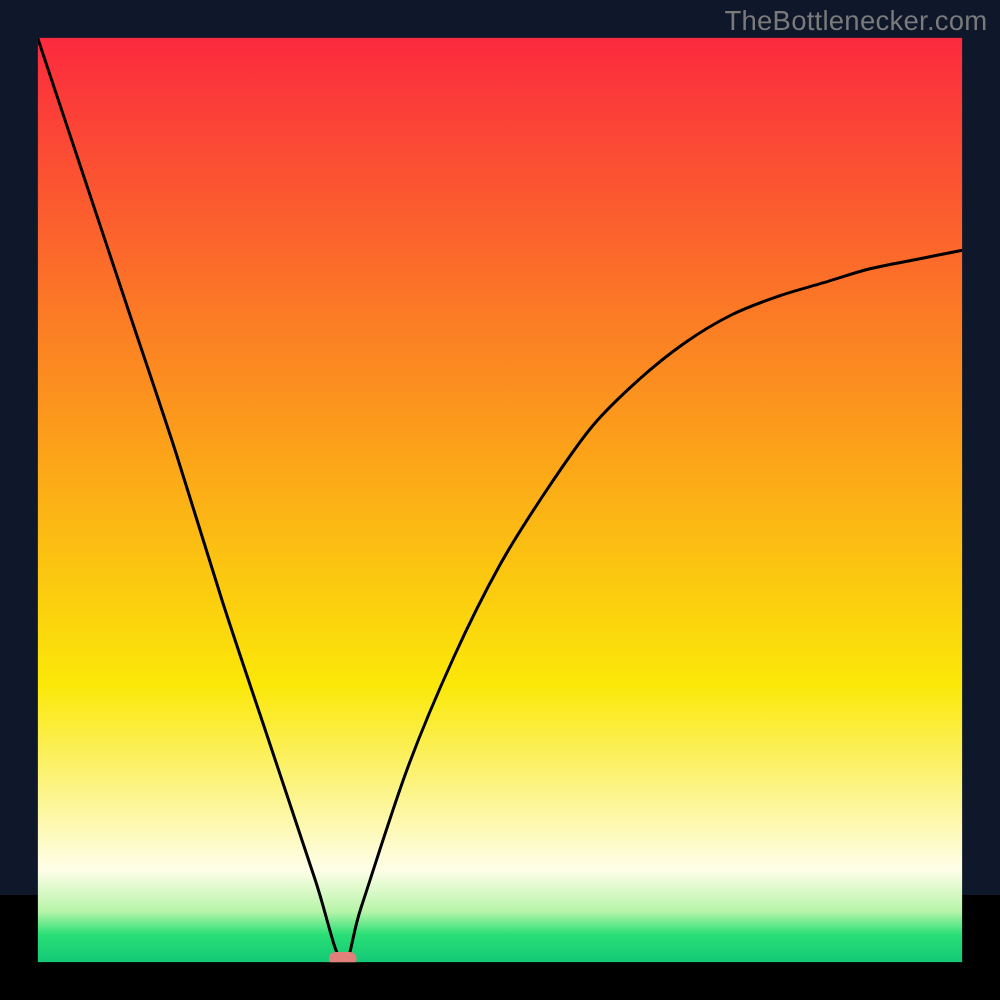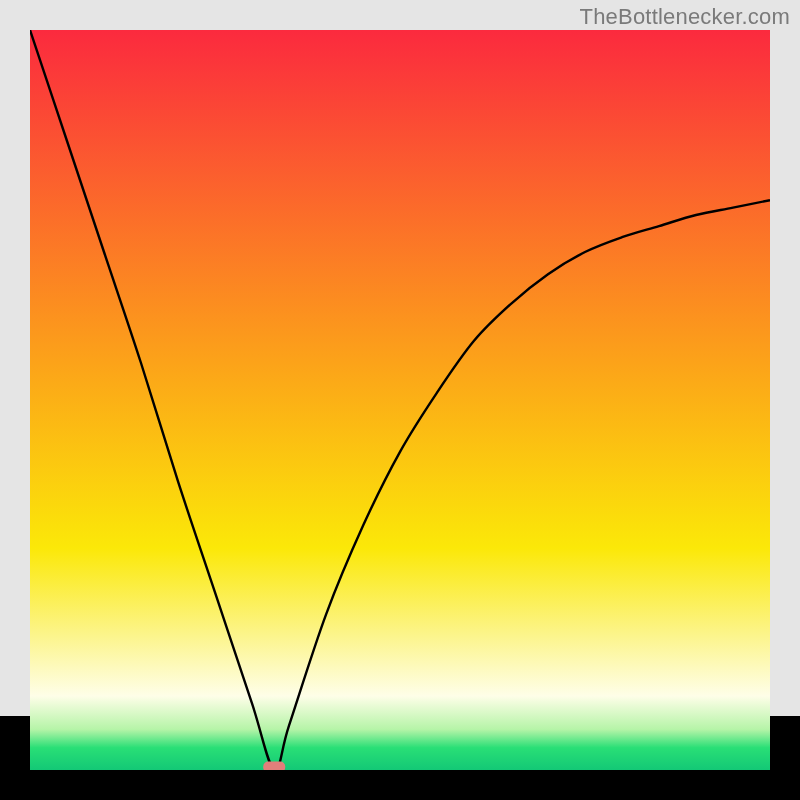--- a/index.html
+++ b/index.html
@@ -8,21 +8,21 @@
     width: 800px;
     height: 800px;
     background: #000;
     font-family: Arial, Helvetica, sans-serif;
     overflow: hidden;
   }
   .frame {
     position: relative;
     width: 800px;
     height: 716px;
-    background: #e5e5e5;
+    background: #0f172a;
   }
   .plot {
     position: absolute;
     left: 30px;
     top: 30px;
     width: 740px;
     height: 740px;
     overflow: hidden;
   }
   .attribution {

